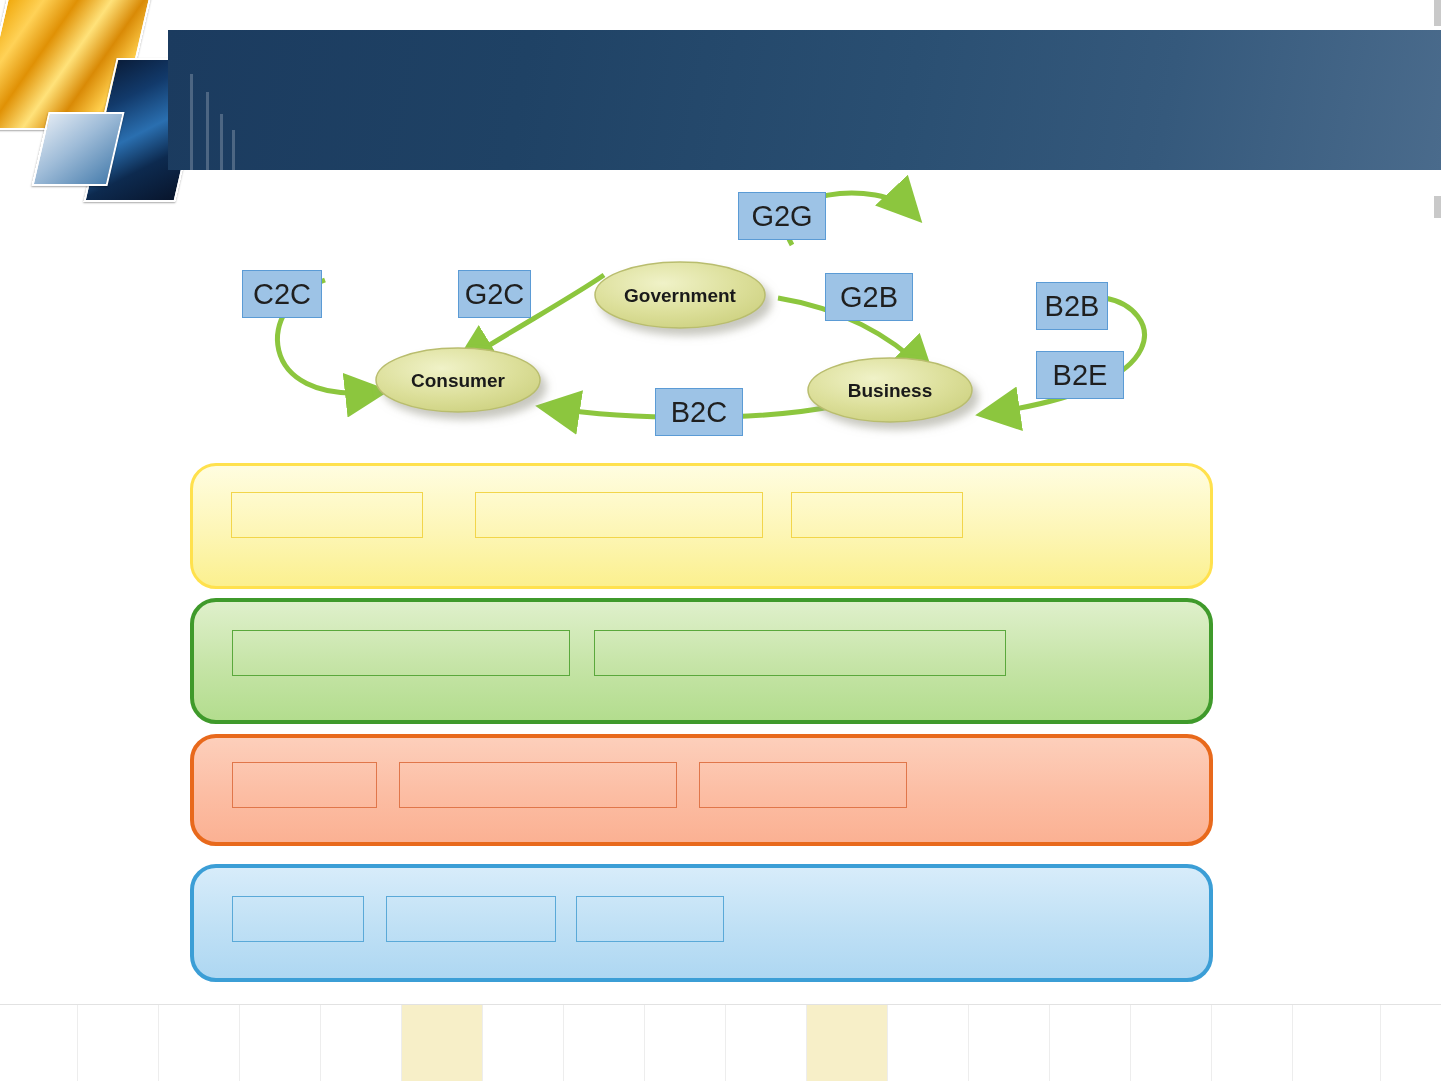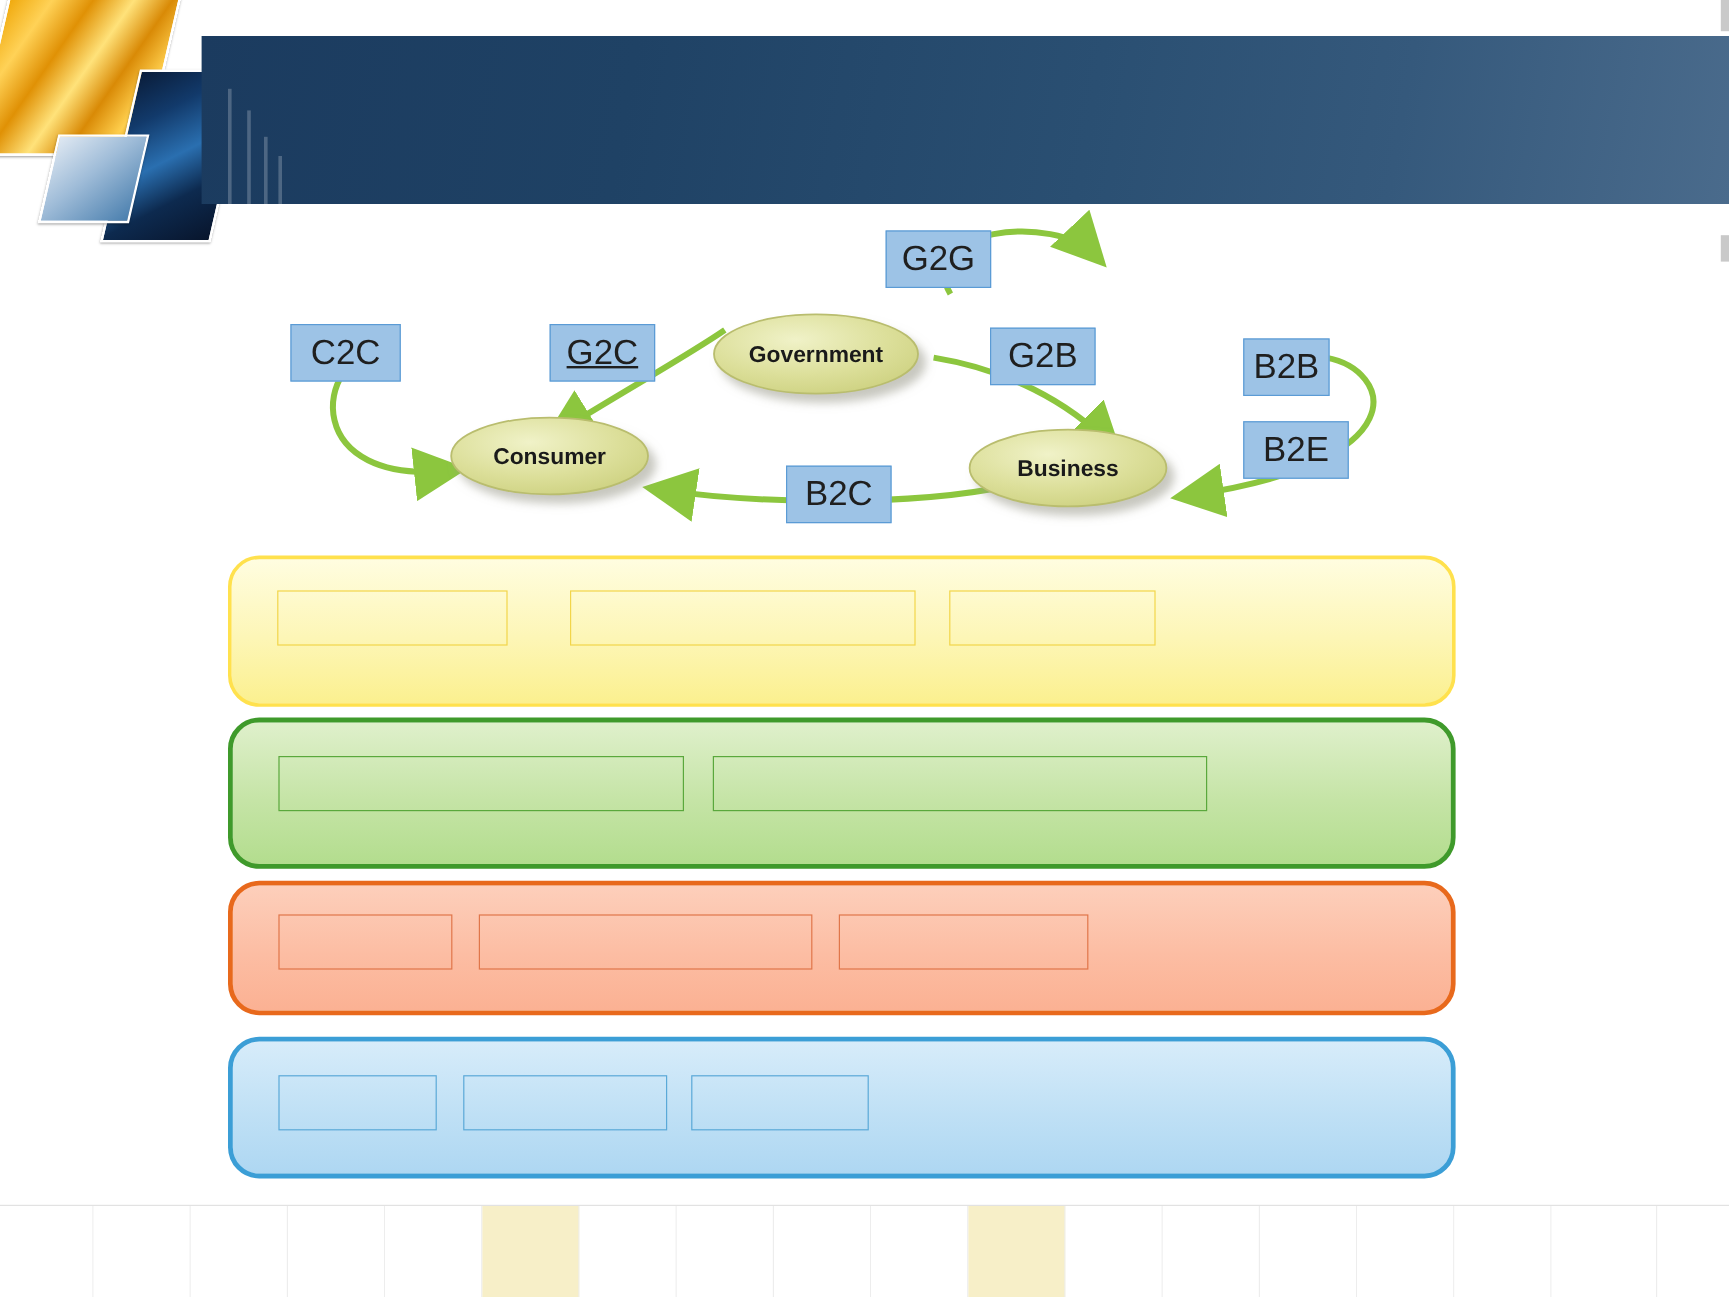--- a/index.html
+++ b/index.html
@@ -234,22 +234,22 @@
     </g>
     <text class="ellipse-label" x="258" y="217" text-anchor="middle">Consumer</text>
 
     <g filter="url(#shadowSoft)">
       <ellipse cx="690" cy="220" rx="82" ry="32" fill="url(#ellipseGrad)" stroke="#b9bd6e" stroke-width="1.5"></ellipse>
     </g>
     <text class="ellipse-label" x="690" y="227" text-anchor="middle">Business</text>
   </svg>
 
   <div class="tag-box" style="left:538px; top:22px; width:88px;">G2G</div>
-  <div class="tag-box" style="left:42px; top:100px; width:92px;">C2C</div>
-  <div class="tag-box" style="left:258px; top:100px; width:88px;text-decoration:underline;">G2C</div>
+  <div class="tag-box" style="left:42px; top:100px; width:80px;">C2C</div>
+  <div class="tag-box" style="left:258px; top:100px; width:73px;">G2C</div>
   <div class="tag-box" style="left:625px; top:103px; width:88px;">G2B</div>
   <div class="tag-box" style="left:836px; top:112px; width:72px;">B2B</div>
   <div class="tag-box" style="left:836px; top:181px; width:88px;">B2E</div>
   <div class="tag-box" style="left:455px; top:218px; width:88px;">B2C</div>
 </div>
 
 <div class="band" id="band-yellow">
   <div class="band-inner" style="top:26px;">
     <div class="band-box" style="width:192px; margin-right:52px;"></div>
     <div class="band-box" style="width:288px; margin-right:28px;"></div>

